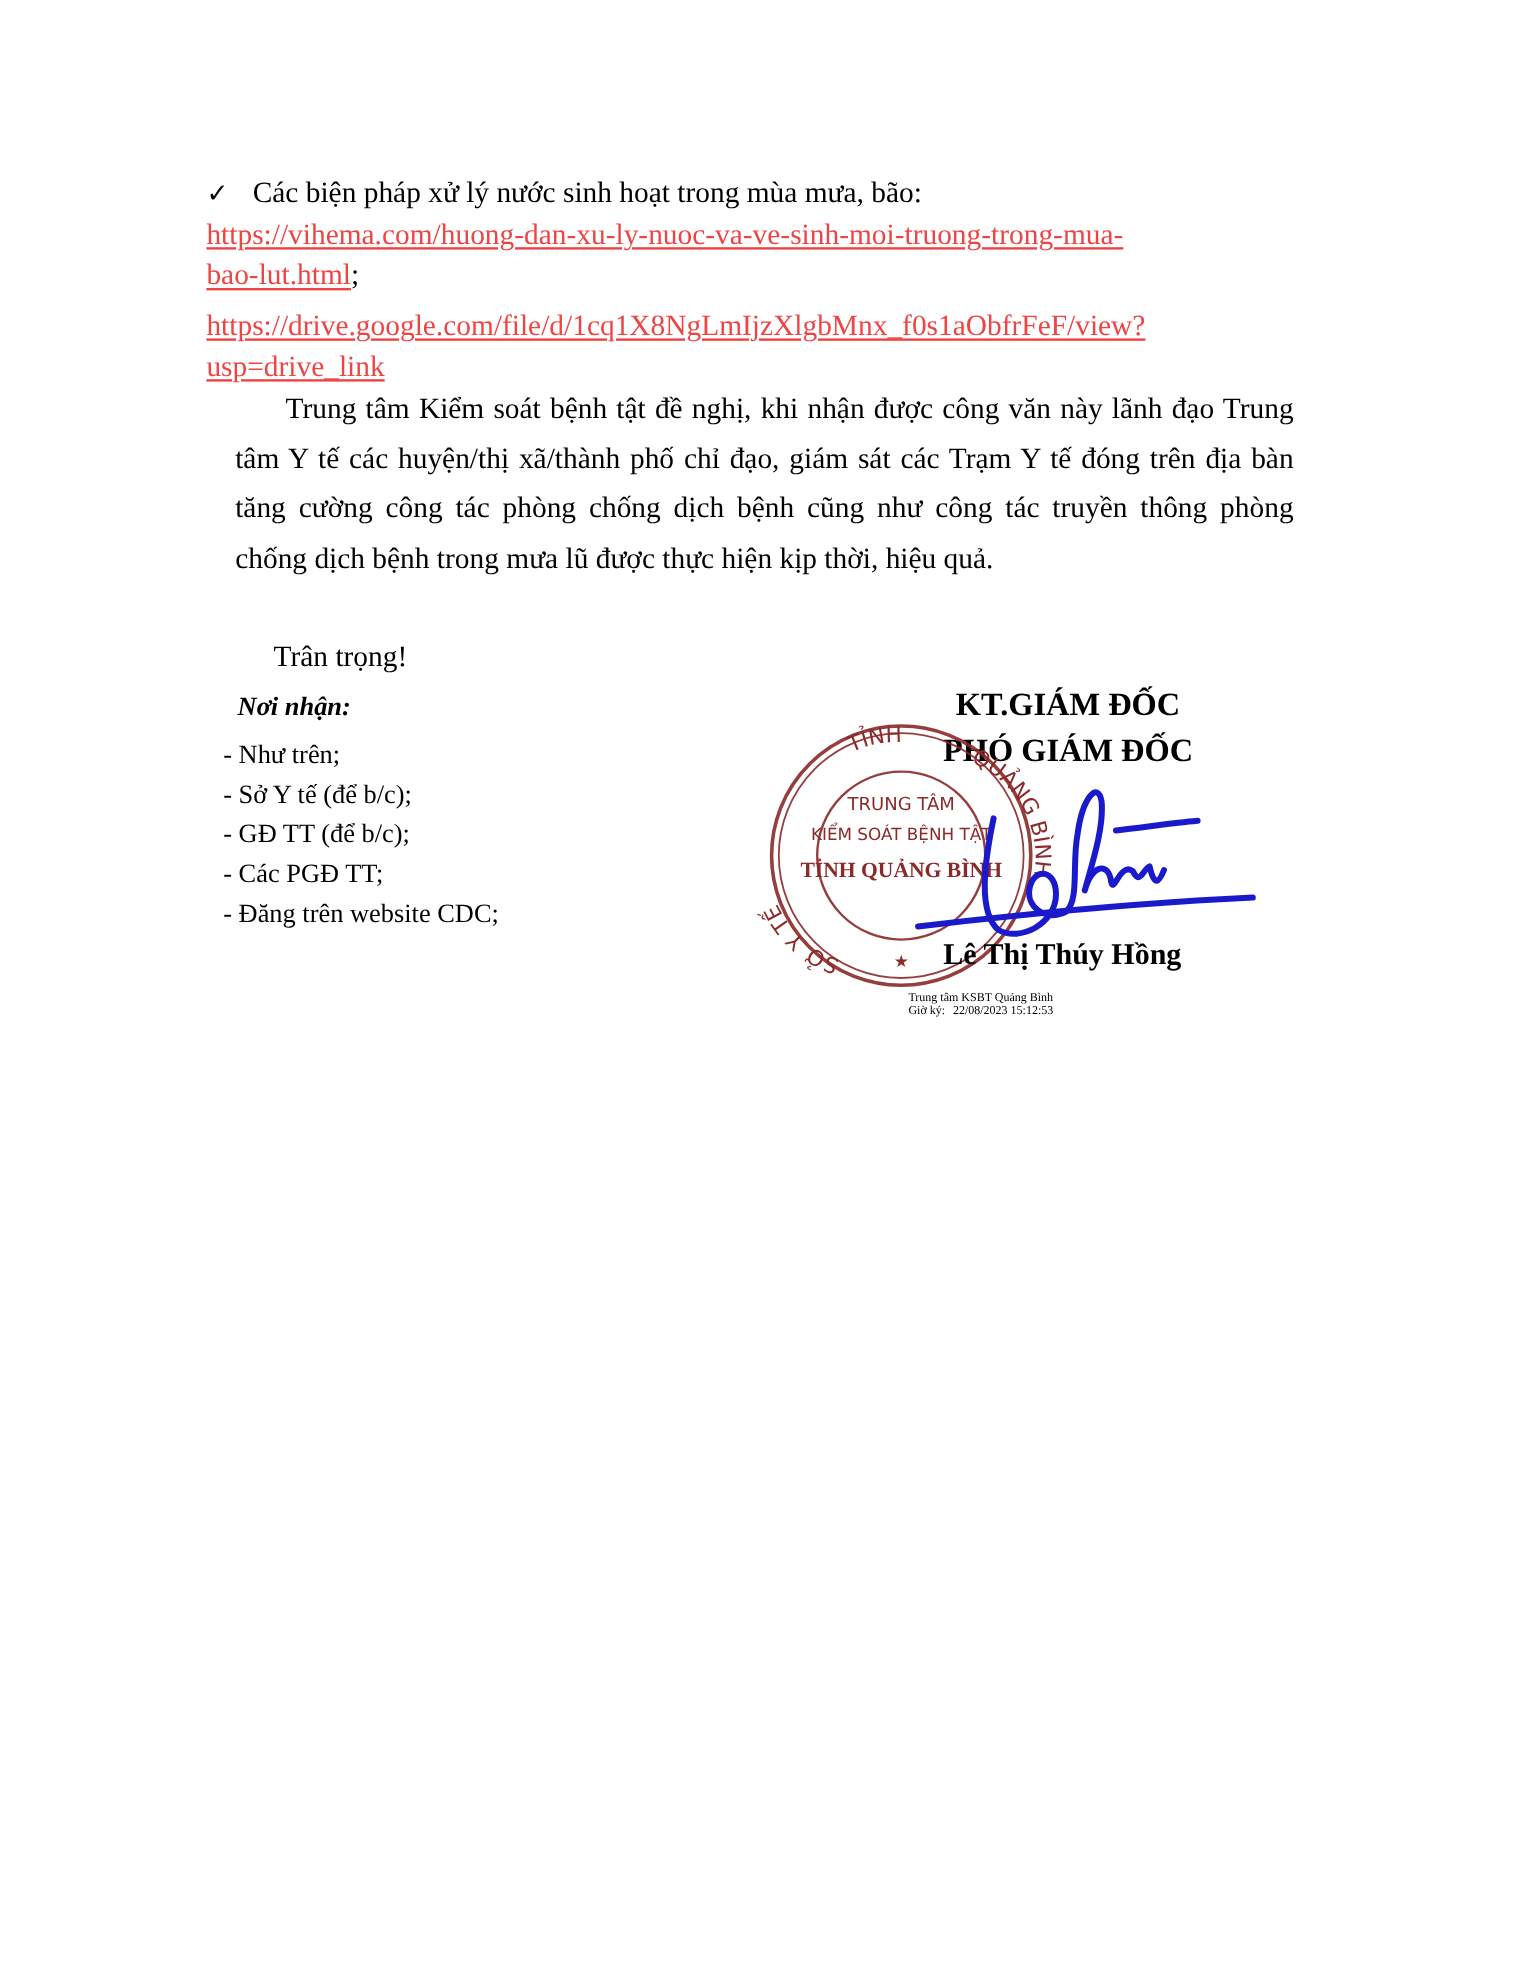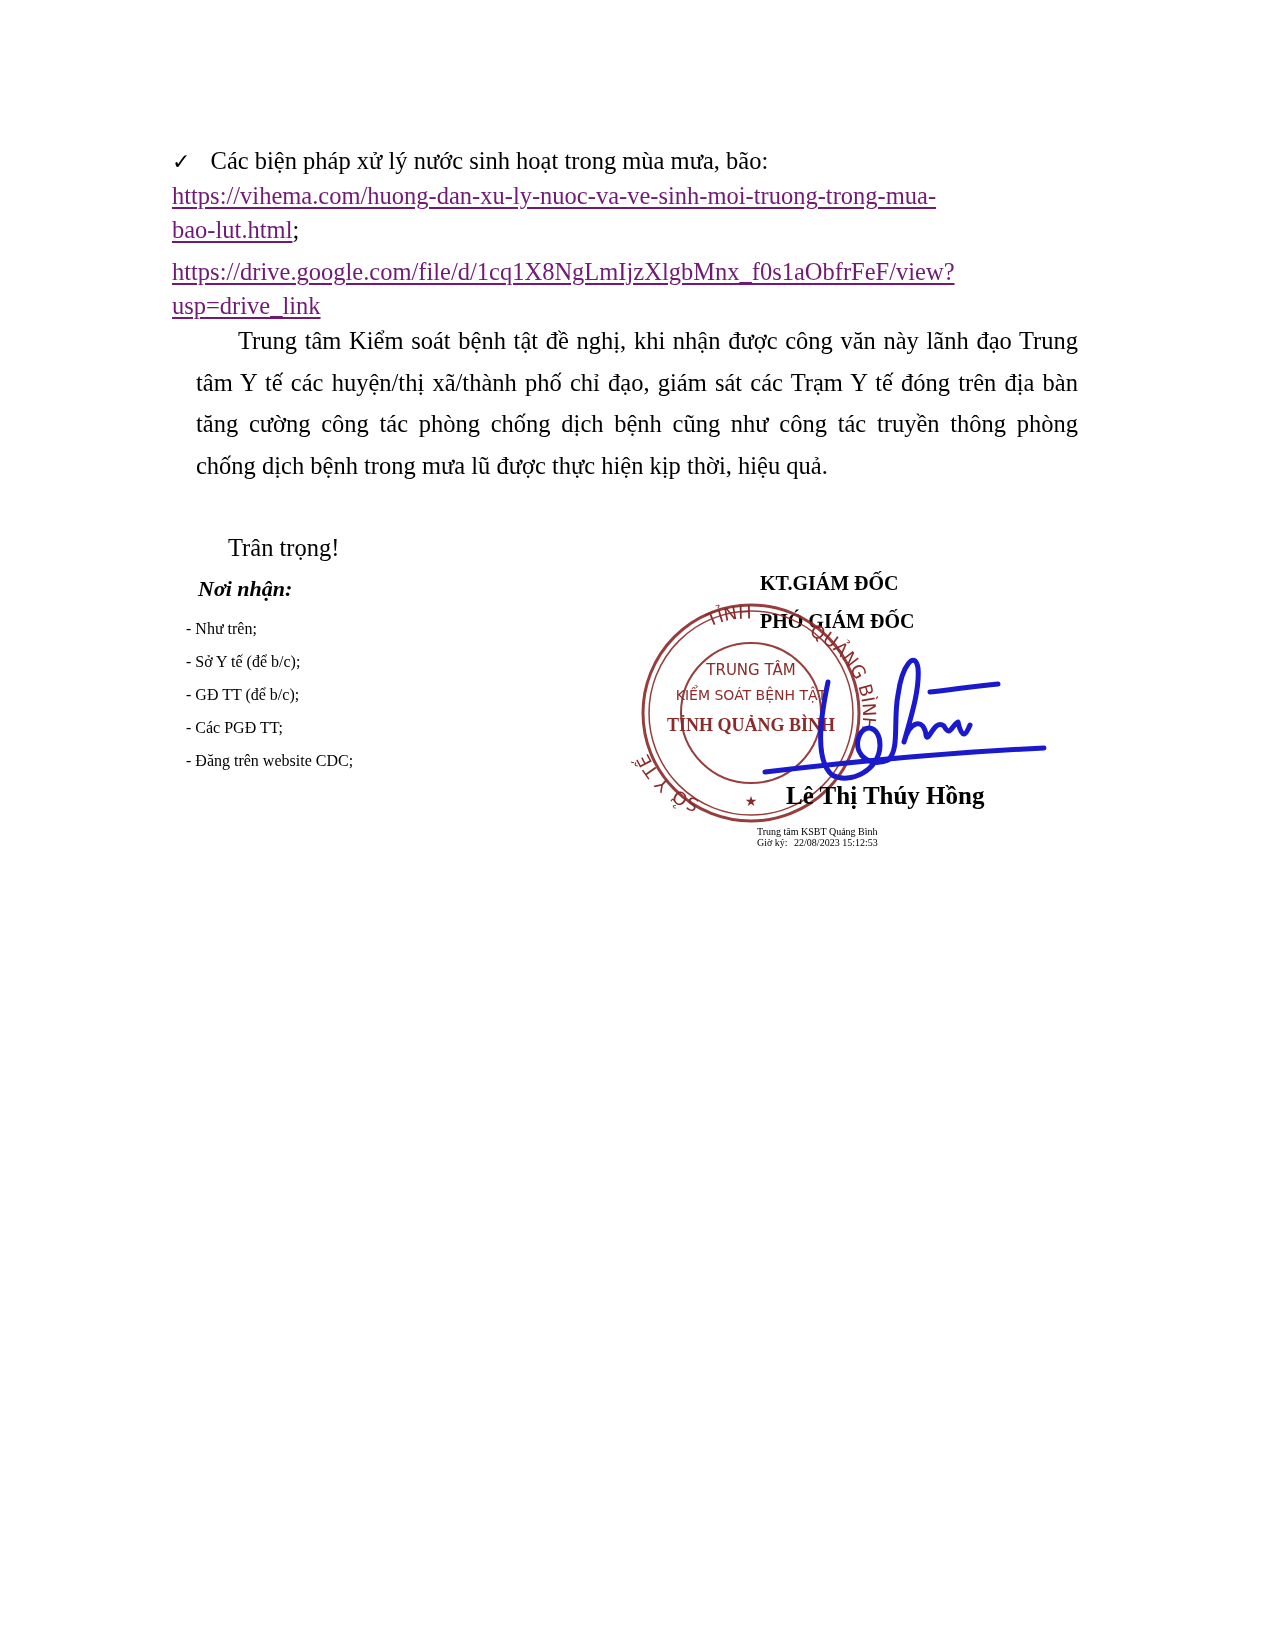--- a/index.html
+++ b/index.html
@@ -1,27 +1,27 @@
 <!DOCTYPE html>
 <html><head>
 <meta charset="utf-8">
 <style>
   html, body { margin: 0; padding: 0; background: #ffffff; }
   body { width: 1275px; height: 1650px; position: relative; overflow: hidden;
          font-family: "Liberation Serif", "DejaVu Serif", serif; color: #000; }
   .abs { position: absolute; white-space: nowrap; }
   .t24 { font-size: 24.5px; line-height: 30px; }
-  .link { color: #701a75; text-decoration: underline; text-decoration-thickness: 1.5px; text-underline-offset: 3px; }
+  .link { color: #ef4444; text-decoration: underline; text-decoration-thickness: 1.5px; text-underline-offset: 3px; }
   .check { font-family: "DejaVu Sans", sans-serif; font-size: 22px; }
   .para { position: absolute; left: 196px; width: 882px; font-size: 24.5px; line-height: 41.5px;
           text-align: justify; }
   .para .first { display: block; text-indent: 42px; }
-  .recip { font-size: 16px; line-height: 33px; }
+  .recip { font-size: 22px; line-height: 33px; }
   .recip-title { font-weight: bold; font-style: italic; font-size: 22px; }
-  .sign-title { font-weight: bold; font-size: 20px; text-align: left; }
+  .sign-title { font-weight: bold; font-size: 27px; text-align: center; }
   .signer { font-weight: bold; font-size: 25px; }
   .digital { font-size: 10px; line-height: 11px; }
   svg { position: absolute; overflow: visible; }
 </style>
 </head>
 <body>
 
 <div class="abs t24" style="left:172px; top:146px;">
   <span class="check">✓</span>
   <span style="margin-left:14px;">Các biện pháp xử lý nước sinh hoạt trong mùa mưa, bão:</span>

